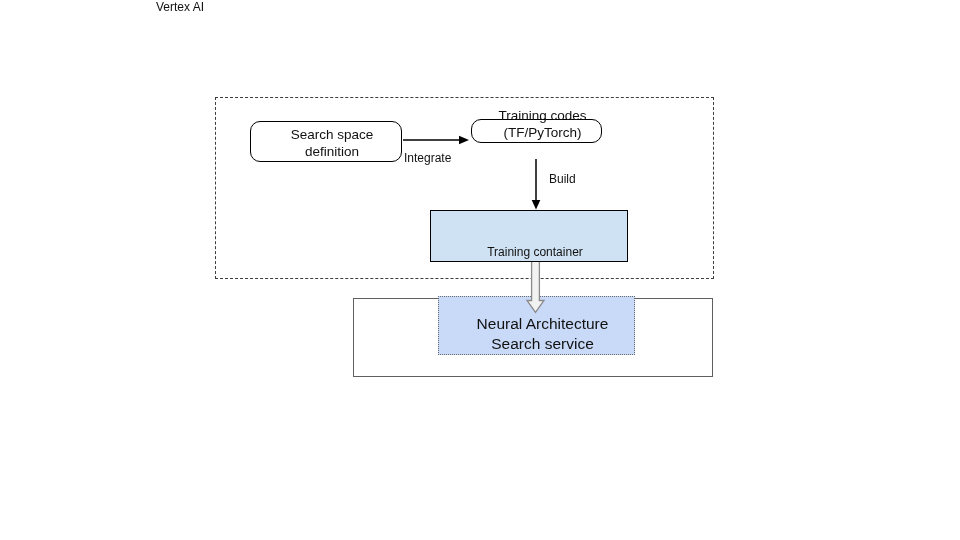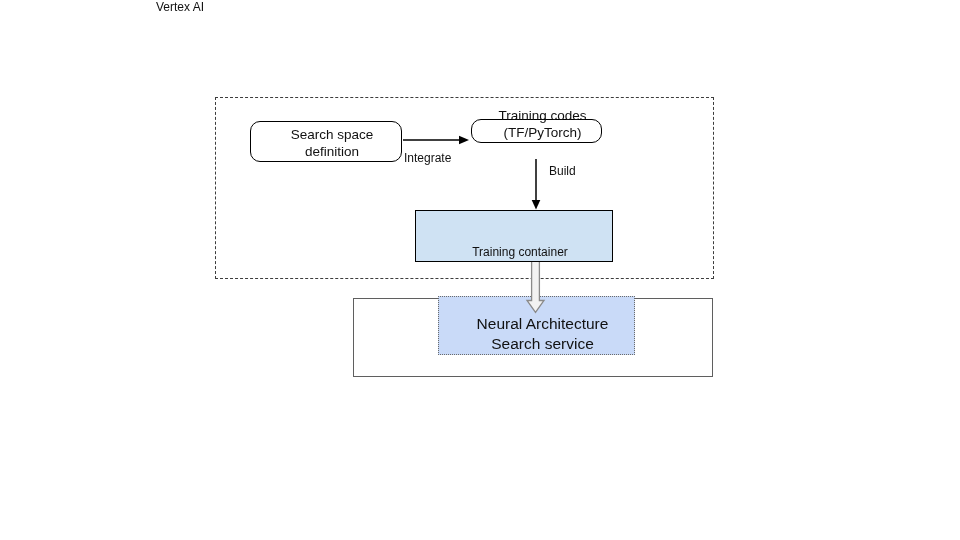--- a/index.html
+++ b/index.html
@@ -43,21 +43,21 @@
     border-radius: 10px;
     font-size: 13.5px;
   }
   #node-search-space {
     left: 250px; top: 121px; width: 152px; height: 41px;
   }
   #node-training-codes {
     left: 471px; top: 119px; width: 131px; height: 24px;
   }
   #node-training-container {
-    left: 415px; top: 210px; width: 198px; height: 52px;
+    left: 430px; top: 210px; width: 198px; height: 52px;
     background: var(--training-container-fill, #cfe2f3);
     border: 1.5px solid var(--node-border, #000000);
     font-size: 12px;
   }
   .vertex-box {
     position: absolute;
     left: 353px; top: 298px;
     width: 360px; height: 79px;
     border: 1.3px solid var(--vertex-box-border, #5f5f5f);
     box-sizing: border-box;
@@ -69,21 +69,21 @@
     border: 1.5px dotted #6b6b6b;
     font-size: 15.5px;
   }
   .edge-label {
     position: absolute;
     color: var(--text-color, #111111);
     font-size: 12px;
     white-space: nowrap;
   }
   #label-integrate { left: 404px; top: 151px; }
-  #label-build { left: 549px; top: 164px; }
+  #label-build { left: 549px; top: 172px; }
   #label-vertex-ai {
     left: 353px; top: 381px; width: 360px;
     text-align: center;
     font-size: 12px;
     color: var(--text-color, #111111);
   }
   svg.overlay {
     position: absolute;
     left: 0; top: 0;
     width: 960px; height: 540px;

